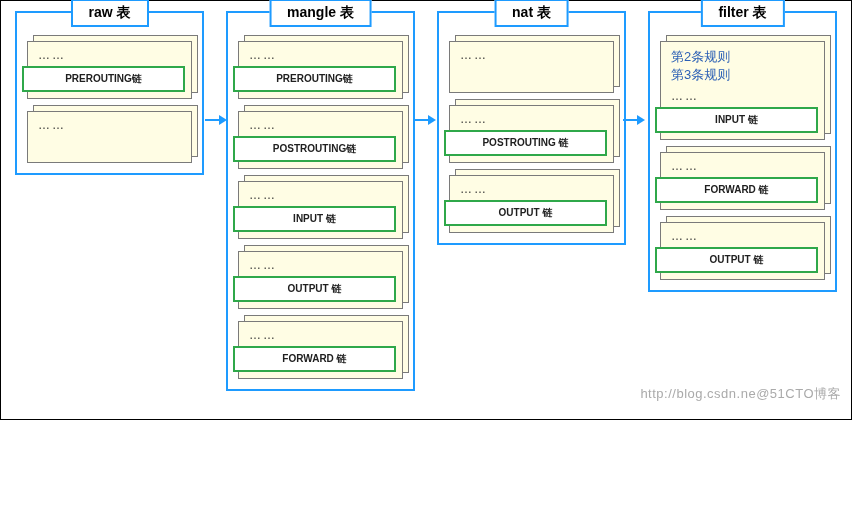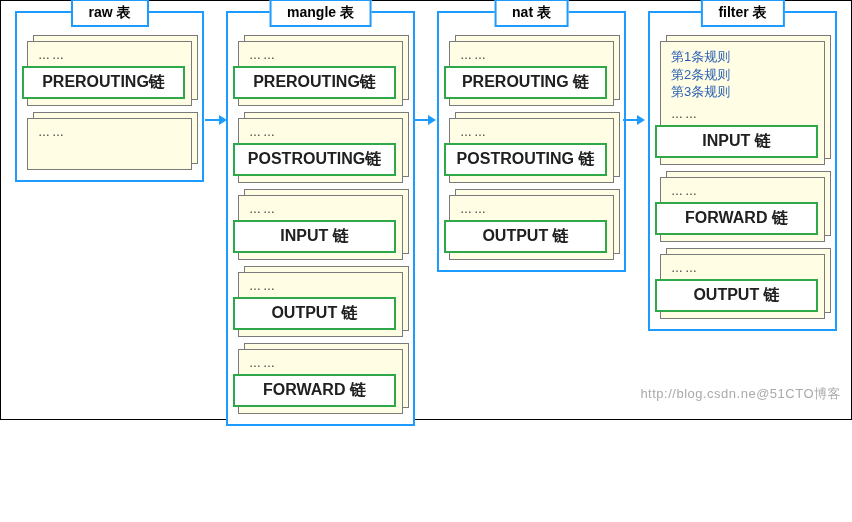--- a/index.html
+++ b/index.html
@@ -84,21 +84,21 @@
     font-size: 13px;
     color: #2b5fb5;
     line-height: 1.35;
     margin: 0 0 6px 2px;
   }
   .chain-label {
     border: 2px solid #2fa84a;
     background: #fff;
     text-align: center;
     padding: 4px 2px;
-    font-size: 16px;
+    font-size: 10px;
     font-weight: 600;
     color: #202020;
     margin: 0 -2px -2px -14px;
     white-space: nowrap;
   }
   .arrow {
     position: absolute;
     width: 22px;
     height: 14px;
     pointer-events: none;
@@ -171,21 +171,20 @@
       </div>
     </div>
 
     <div class="col">
       <div class="col-title">nat 表</div>
 
       <div class="chain-stack">
         <div class="chain-back"></div>
         <div class="chain-front">
           <div class="dots">……</div>
-          <div class="chain-label">PREROUTING 链</div>
         </div>
       </div>
       <div class="chain-stack">
         <div class="chain-back"></div>
         <div class="chain-front">
           <div class="dots">……</div>
           <div class="chain-label">POSTROUTING 链</div>
         </div>
       </div>
       <div class="chain-stack">
@@ -197,21 +196,20 @@
       </div>
     </div>
 
     <div class="col">
       <div class="col-title">filter 表</div>
 
       <div class="chain-stack">
         <div class="chain-back"></div>
         <div class="chain-front">
           <div class="rule-lines">
-            <div>第1条规则</div>
             <div>第2条规则</div>
             <div>第3条规则</div>
           </div>
           <div class="dots">……</div>
           <div class="chain-label">INPUT 链</div>
         </div>
       </div>
       <div class="chain-stack">
         <div class="chain-back"></div>
         <div class="chain-front">

